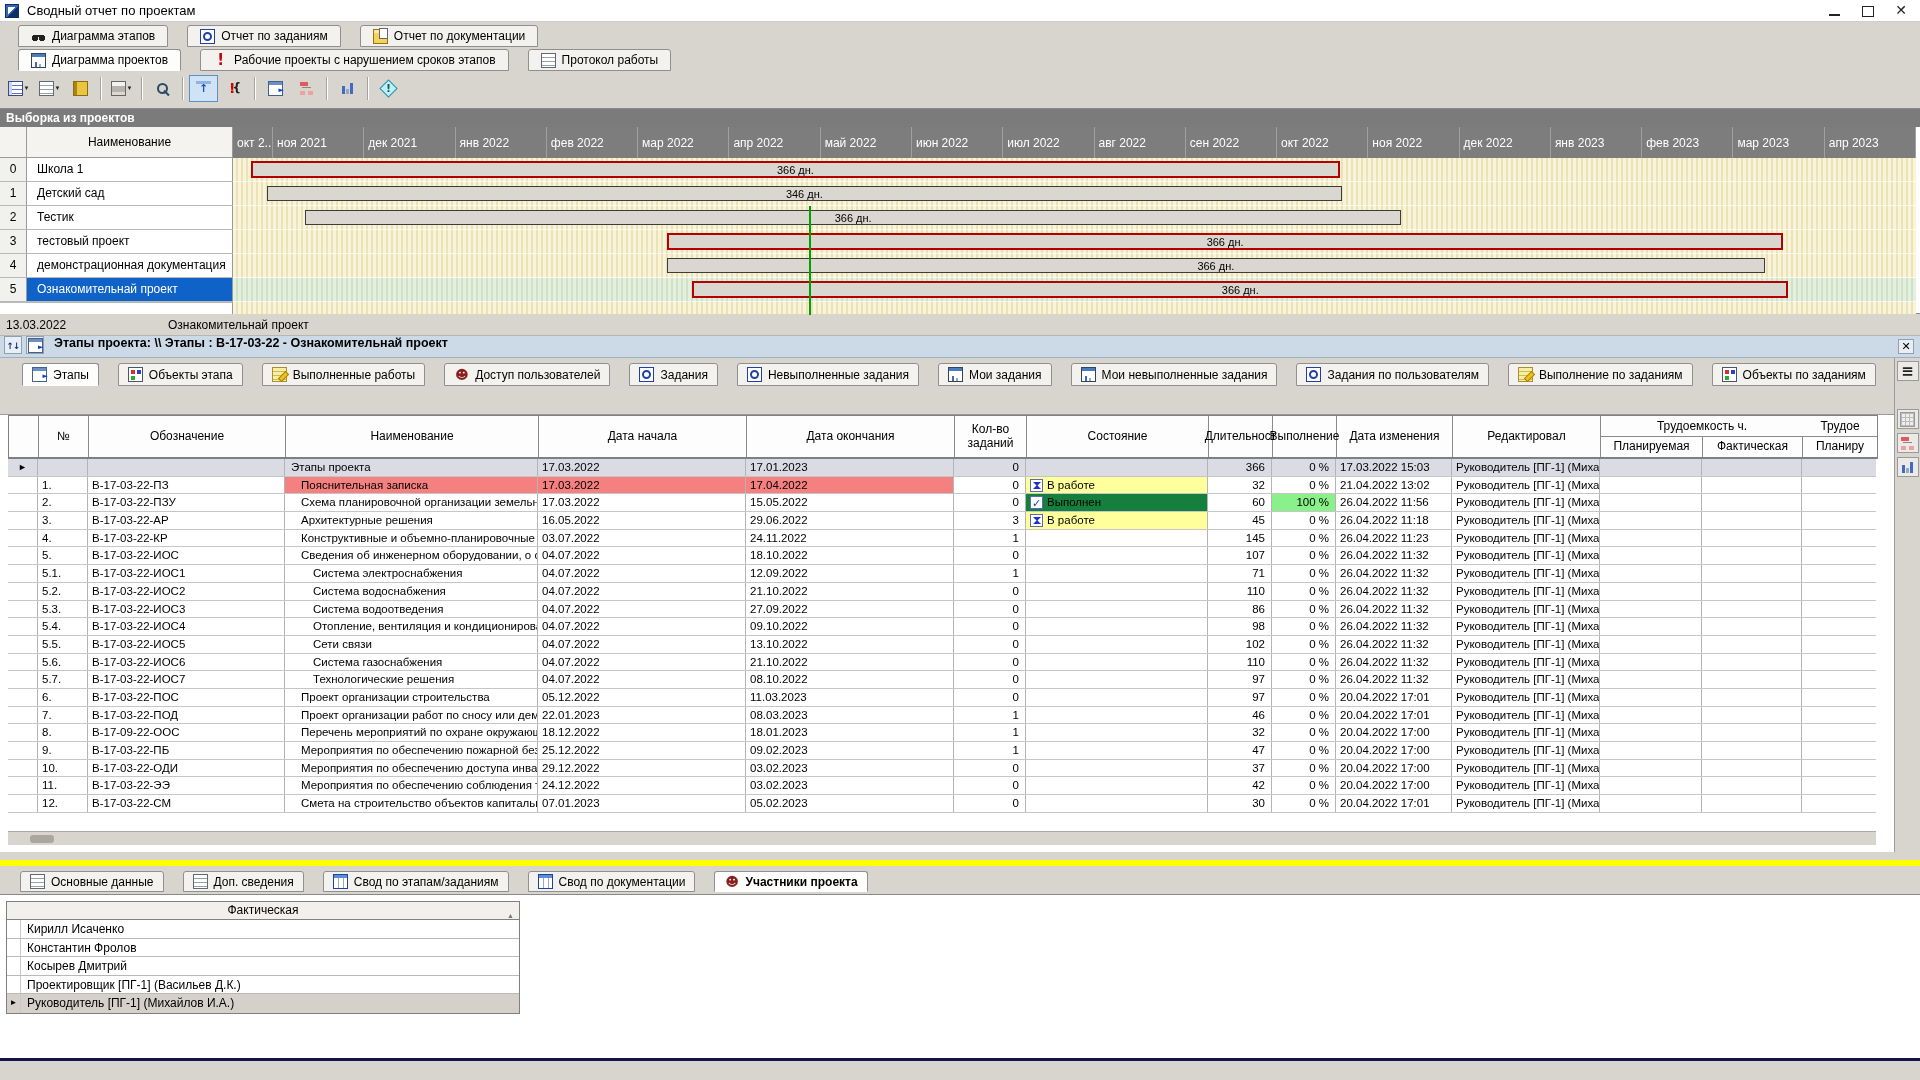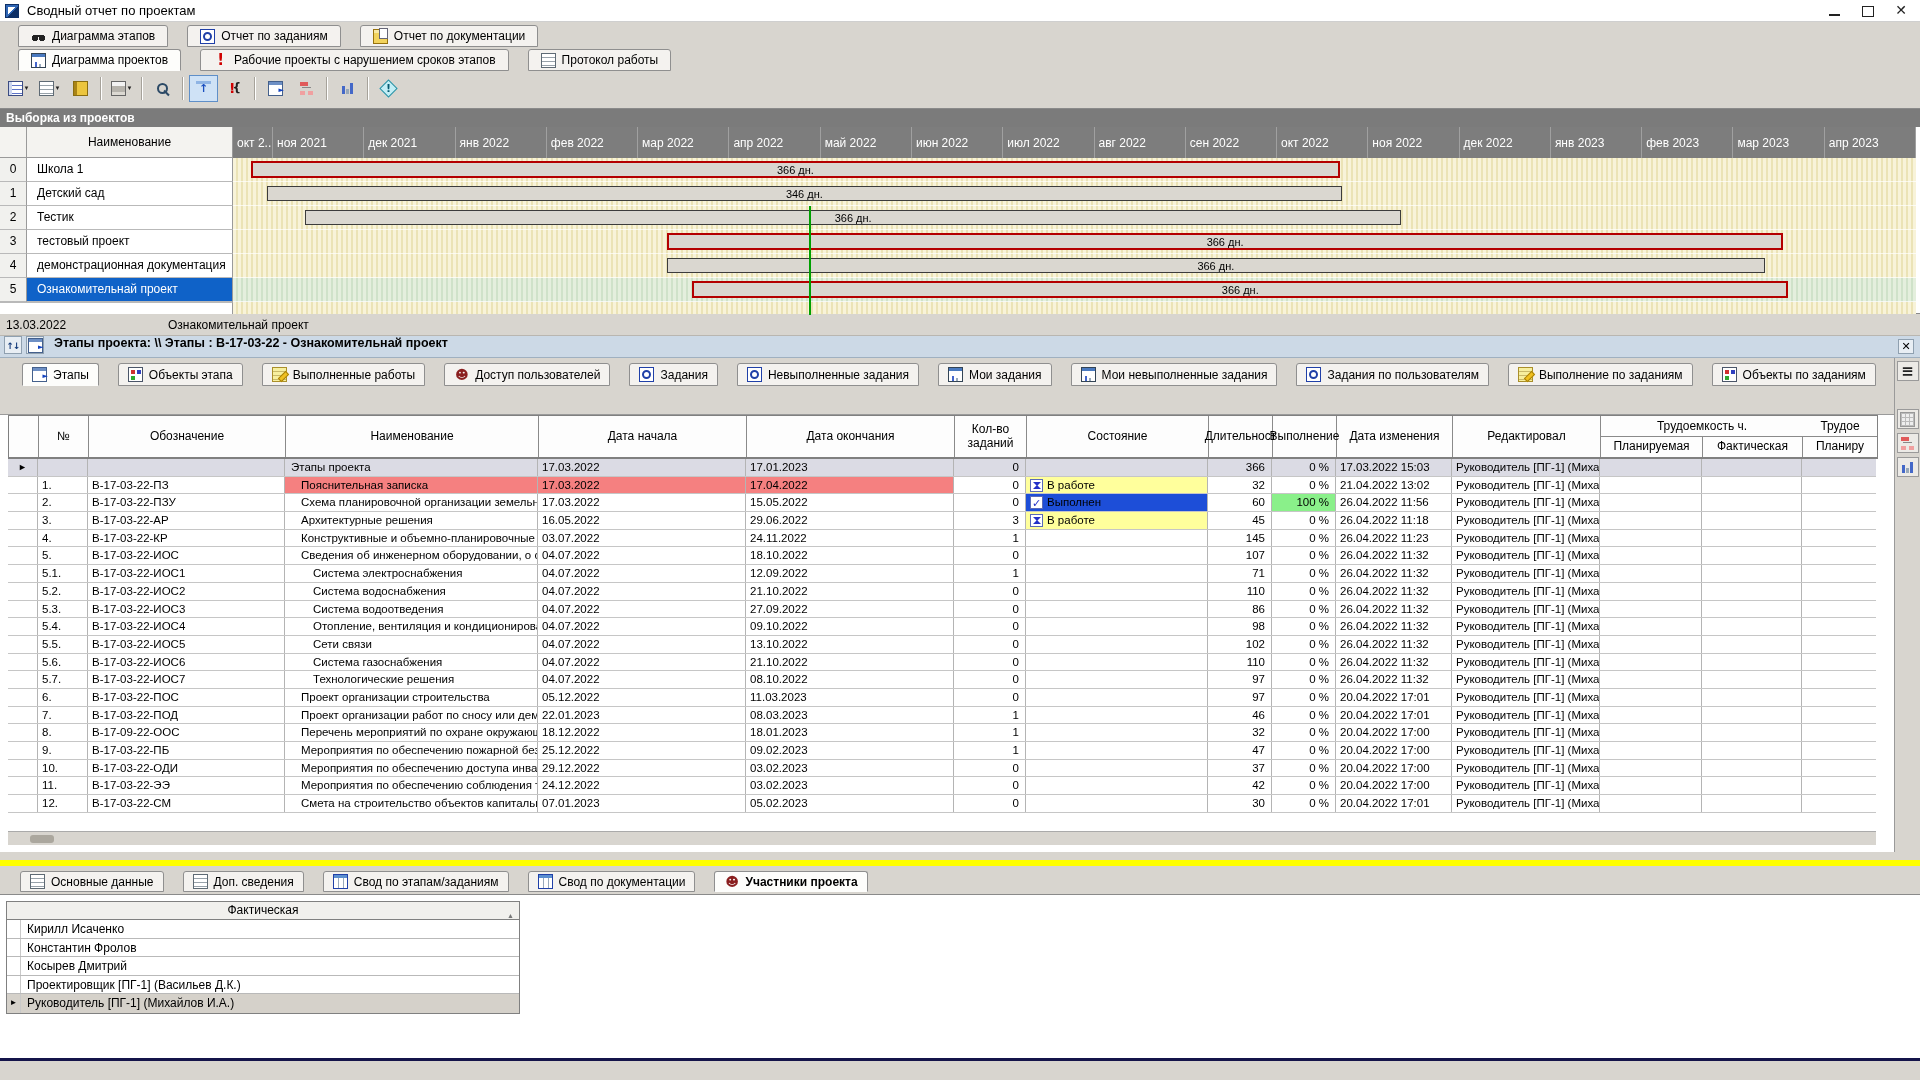--- a/index.html
+++ b/index.html
@@ -146,21 +146,21 @@
   .hgrp-top { height:21px; border-bottom:1px solid #8a8a8a; display:flex; align-items:center; justify-content:center; overflow:hidden; }
   .hgrp-bot { flex:1; display:flex; }
   .hgrp-bot .hc { height:100%; }
   #tbody { position:absolute; left:8px; top:44px; width:1868px; }
   .trow { display:flex; height:17.7px; border-bottom:1px solid #c6c6c6; background:#fff; }
   .tc { border-right:1px solid #b4b4b4; padding:1px 3px 0 4px; white-space:nowrap; overflow:hidden; font-size:11.5px; line-height:15px; }
   .right { text-align:right; padding-right:6px; }
   .lvl0 { padding-left:6px; } .lvl1 { padding-left:16px; } .lvl2 { padding-left:28px; }
   .trow.sum .tc { background:#dbdbe4; }
   .tc.redcell { background:#f58080; }
-  .tc.st-work { background:#ffff9c; } .tc.st-done { background:#1d4ed8; } .tc.pgreen { background:#8af08a; }
+  .tc.st-work { background:#ffff9c; } .tc.st-done { background:#15803d; } .tc.pgreen { background:#8af08a; }
   .mk { text-align:center; padding:1px 0 0 0; font-size:9px; }
   .stat { display:flex; align-items:flex-start; gap:4px; }
   .sbx { width:13px; height:13px; background:#fff; border:1px solid #5a6ab8; position:relative; flex:none; margin-top:1px; }
   .sbx.hg::before{content:"";position:absolute;left:2px;top:2px;border-left:4px solid transparent;border-right:4px solid transparent;border-top:4px solid #2230c8;}
   .sbx.hg::after{content:"";position:absolute;left:2px;bottom:2px;border-left:4px solid transparent;border-right:4px solid transparent;border-bottom:4px solid #2230c8;}
   .sbx.ck::before{content:"✓";position:absolute;left:1px;top:-1px;color:#2230c8;font-size:11px;font-weight:bold;}
   
   .cw0{width:30px;flex:none}.cw1{width:50px;flex:none}.cw2{width:197px;flex:none}.cw3{width:253px;flex:none}
   .cw4{width:208px;flex:none}.cw5{width:208px;flex:none}.cw6{width:72px;flex:none}.cw7{width:182px;flex:none}
   .cw8{width:64px;flex:none}.cw9{width:64px;flex:none}.cw10{width:116px;flex:none}.cw11{width:148px;flex:none}

